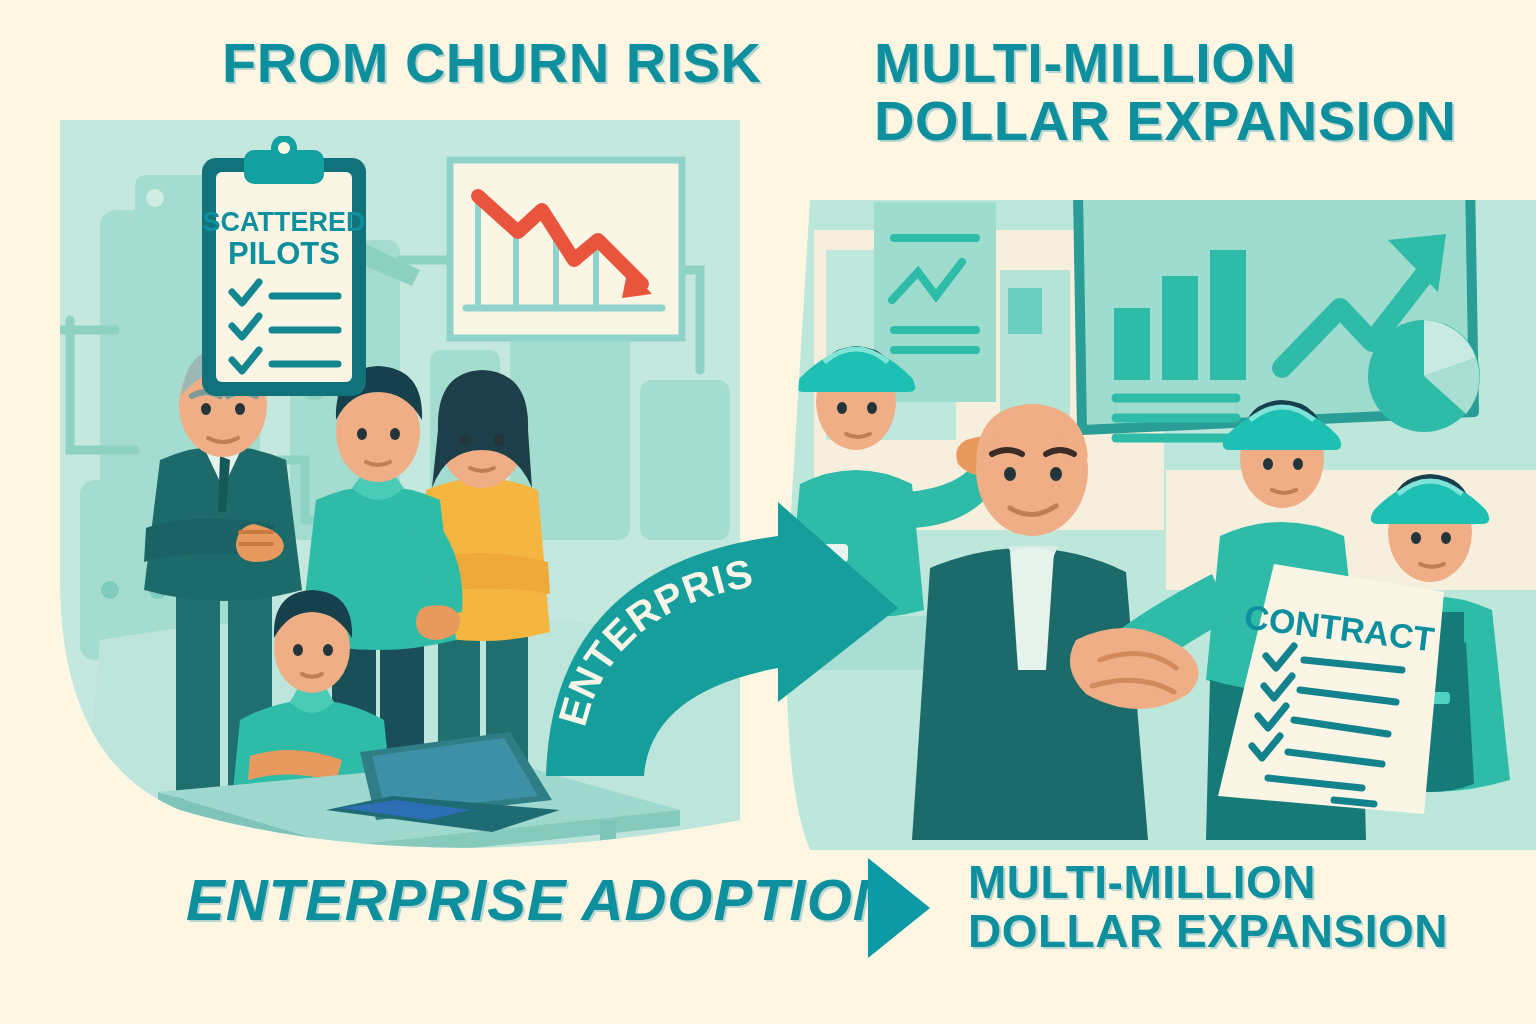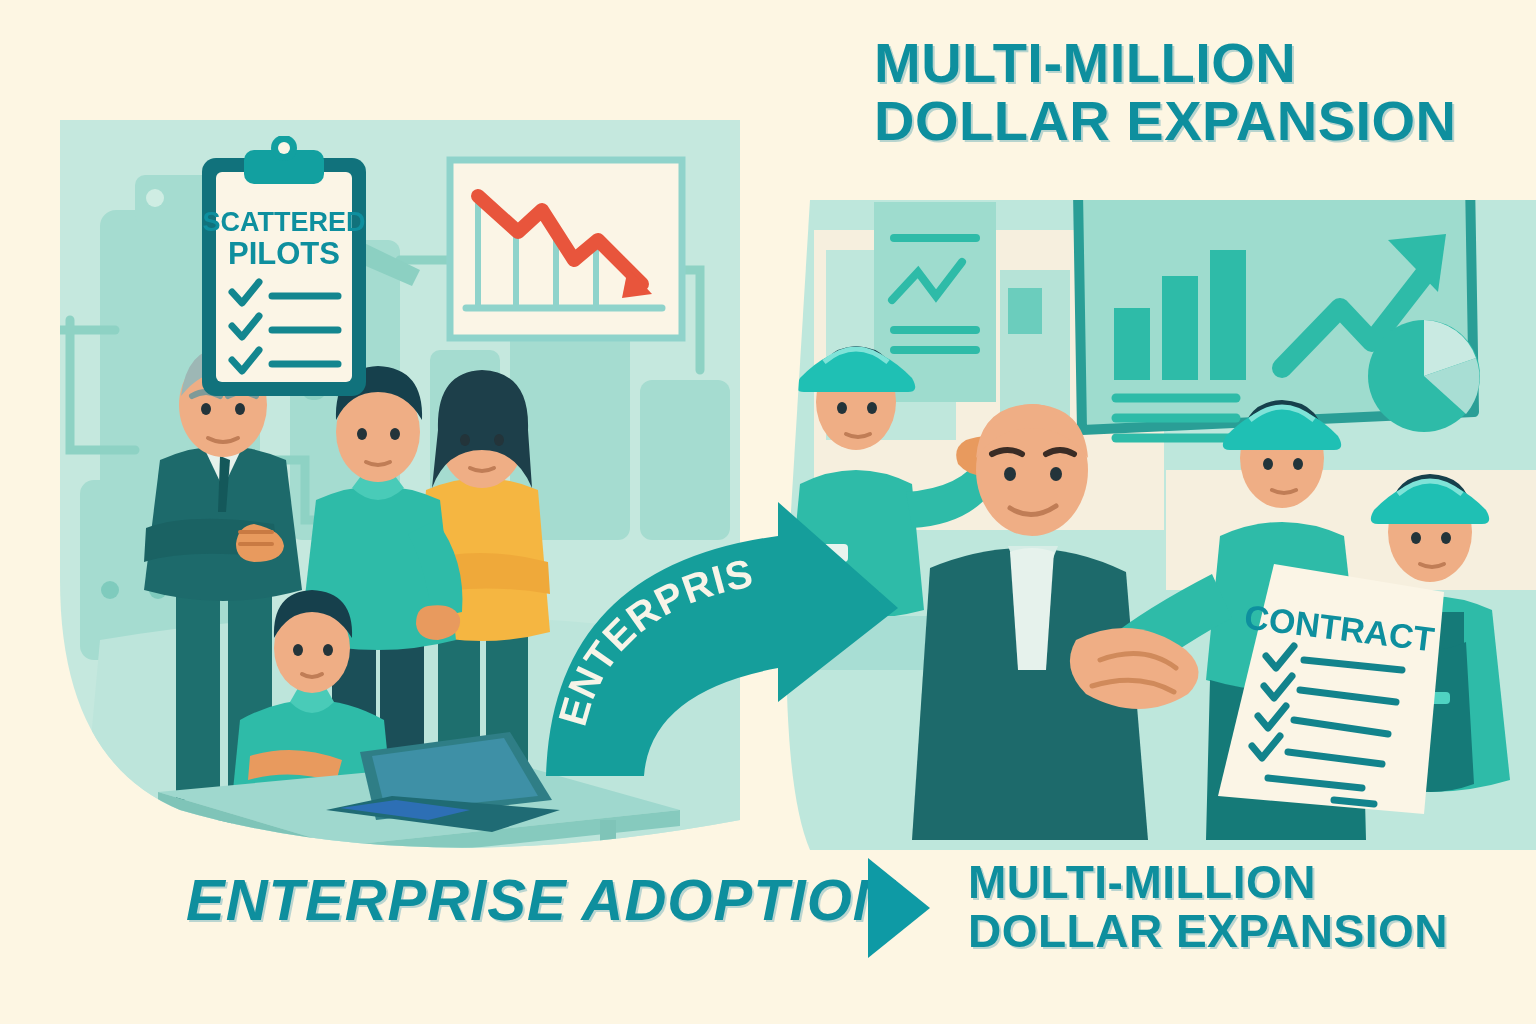--- a/index.html
+++ b/index.html
@@ -318,20 +318,21 @@
       <defs>
         <path id="entPath" d="M72 264 Q92 126 258 104" fill="none"></path>
       </defs>
       <path d="M36 296 Q42 86 268 56 L268 22 L388 128 L268 222 L268 188 Q140 212 134 296 Z" fill="#159E9B"></path>
       <text font-family="Liberation Sans, sans-serif" font-size="40" font-weight="bold" fill="#F7F4E8" letter-spacing="1">
         <textPath href="#entPath" startOffset="6%" id="arrowLabelPath">ENTERPRISE</textPath>
       </text>
     </svg>
   </div>
 
+  <div class="hd" id="hdLeft">FROM CHURN RISK</div>
   <div class="hd" id="hdRight">
     <div>MULTI-MILLION</div>
     <div>DOLLAR EXPANSION</div>
   </div>
 
   <div class="cap" id="capLeft">ENTERPRISE  ADOPTION</div>
   <div class="abs" id="triMarker"></div>
   <div class="cap" id="capRight">
     <div>MULTI-MILLION</div>
     <div>DOLLAR EXPANSION</div>

